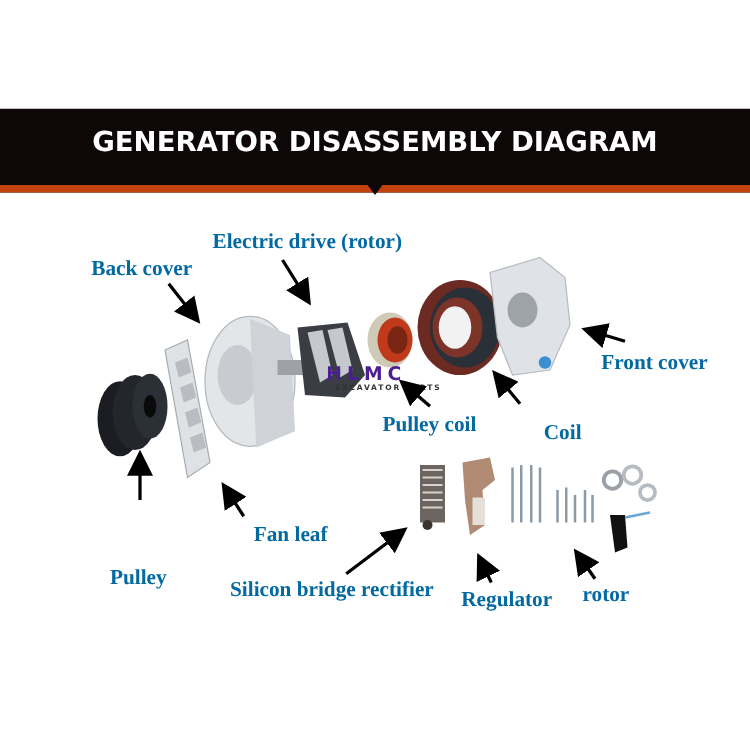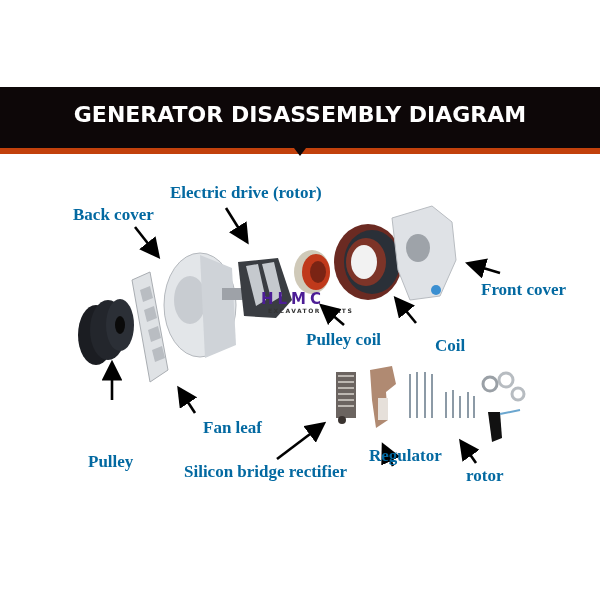--- a/index.html
+++ b/index.html
@@ -121,14 +121,14 @@
 </svg>
 
 <div class="lbl" style="left:73px;top:205px;">Back cover</div>
 <div class="lbl" style="left:170px;top:183px;">Electric drive (rotor)</div>
 <div class="lbl" style="left:481px;top:280px;">Front cover</div>
 <div class="lbl" style="left:306px;top:330px;">Pulley coil</div>
 <div class="lbl" style="left:407px;top:336px;margin-left:28px;">Coil</div>
 <div class="lbl" style="left:88px;top:410px;margin-top:42px;">Pulley</div>
 <div class="lbl" style="left:177px;top:418px;margin-left:26px;">Fan leaf</div>
 <div class="lbl" style="left:184px;top:462px;">Silicon bridge rectifier</div>
-<div class="lbl" style="left:369px;top:446px;">Regulator</div>
+<div class="lbl" style="left:369px;top:470px;">Regulator</div>
 <div class="lbl" style="left:466px;top:466px;">rotor</div>
 
 </body></html>

